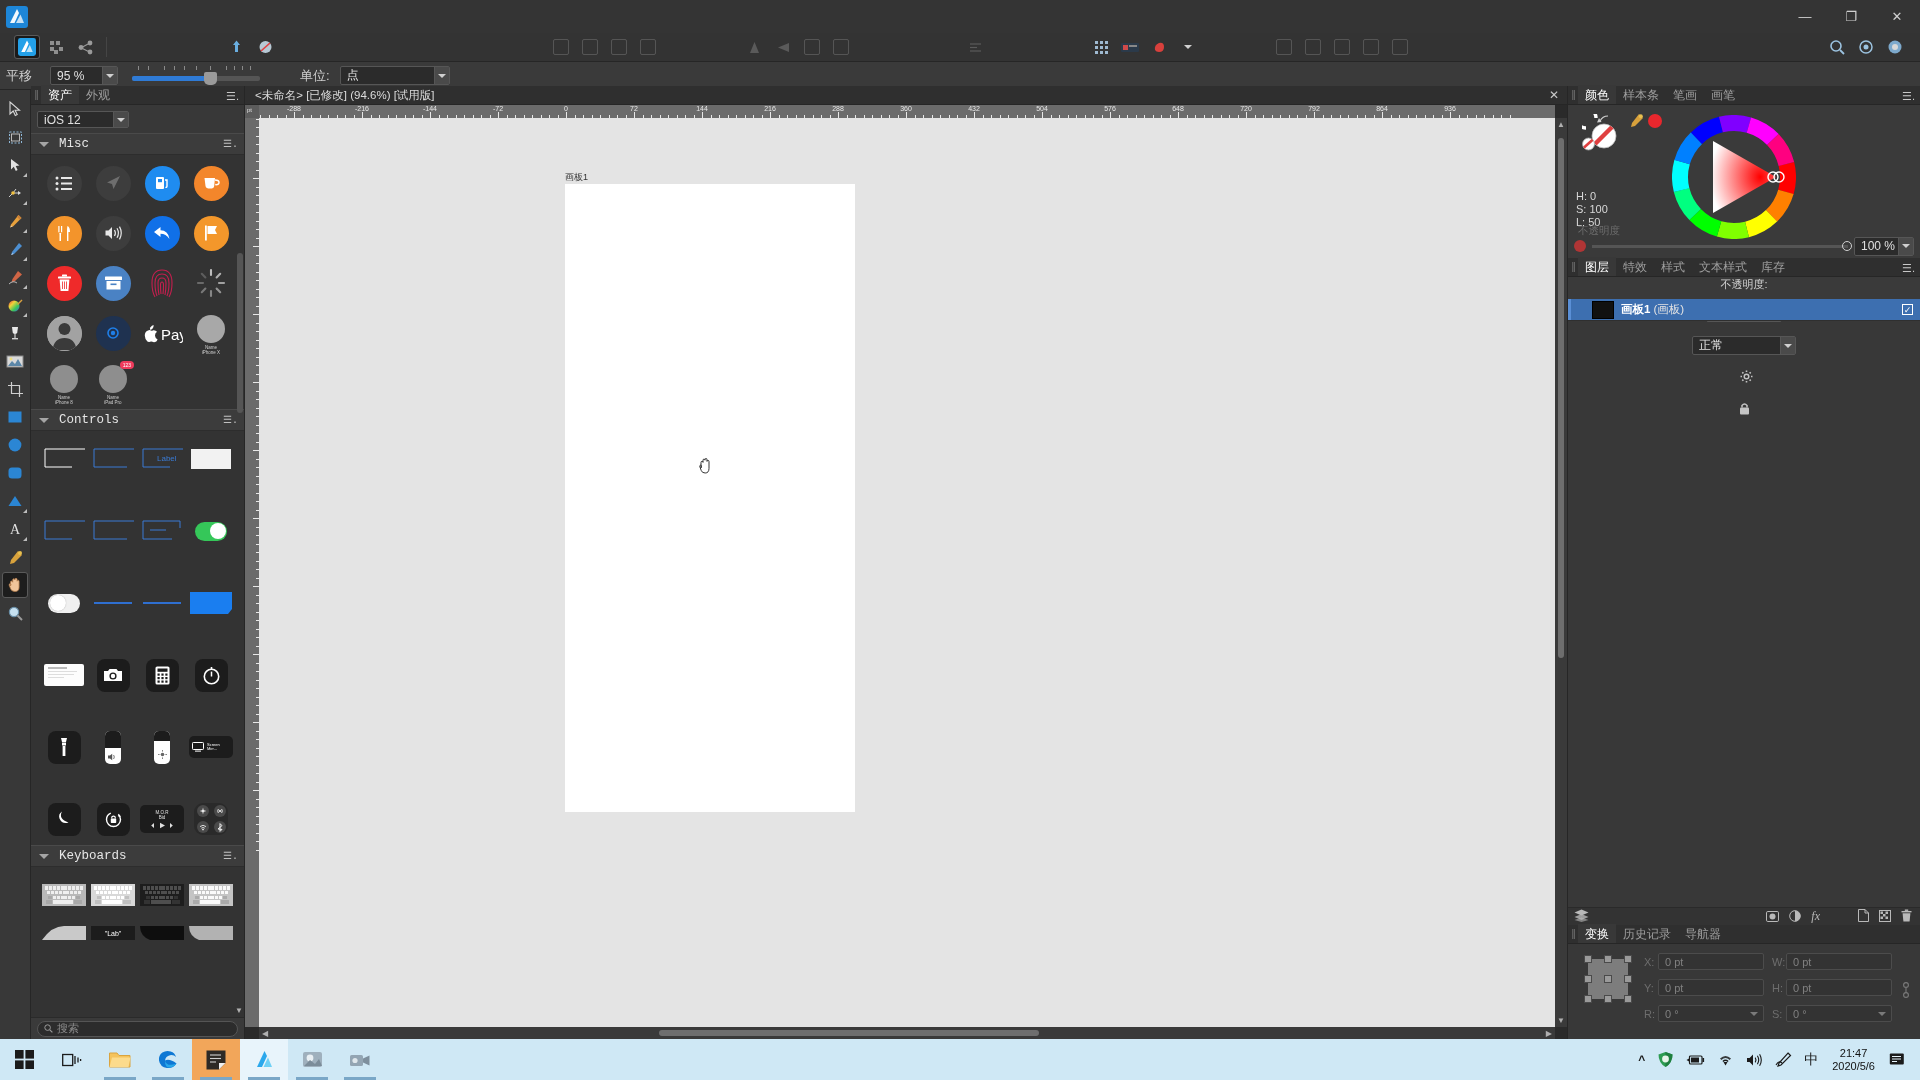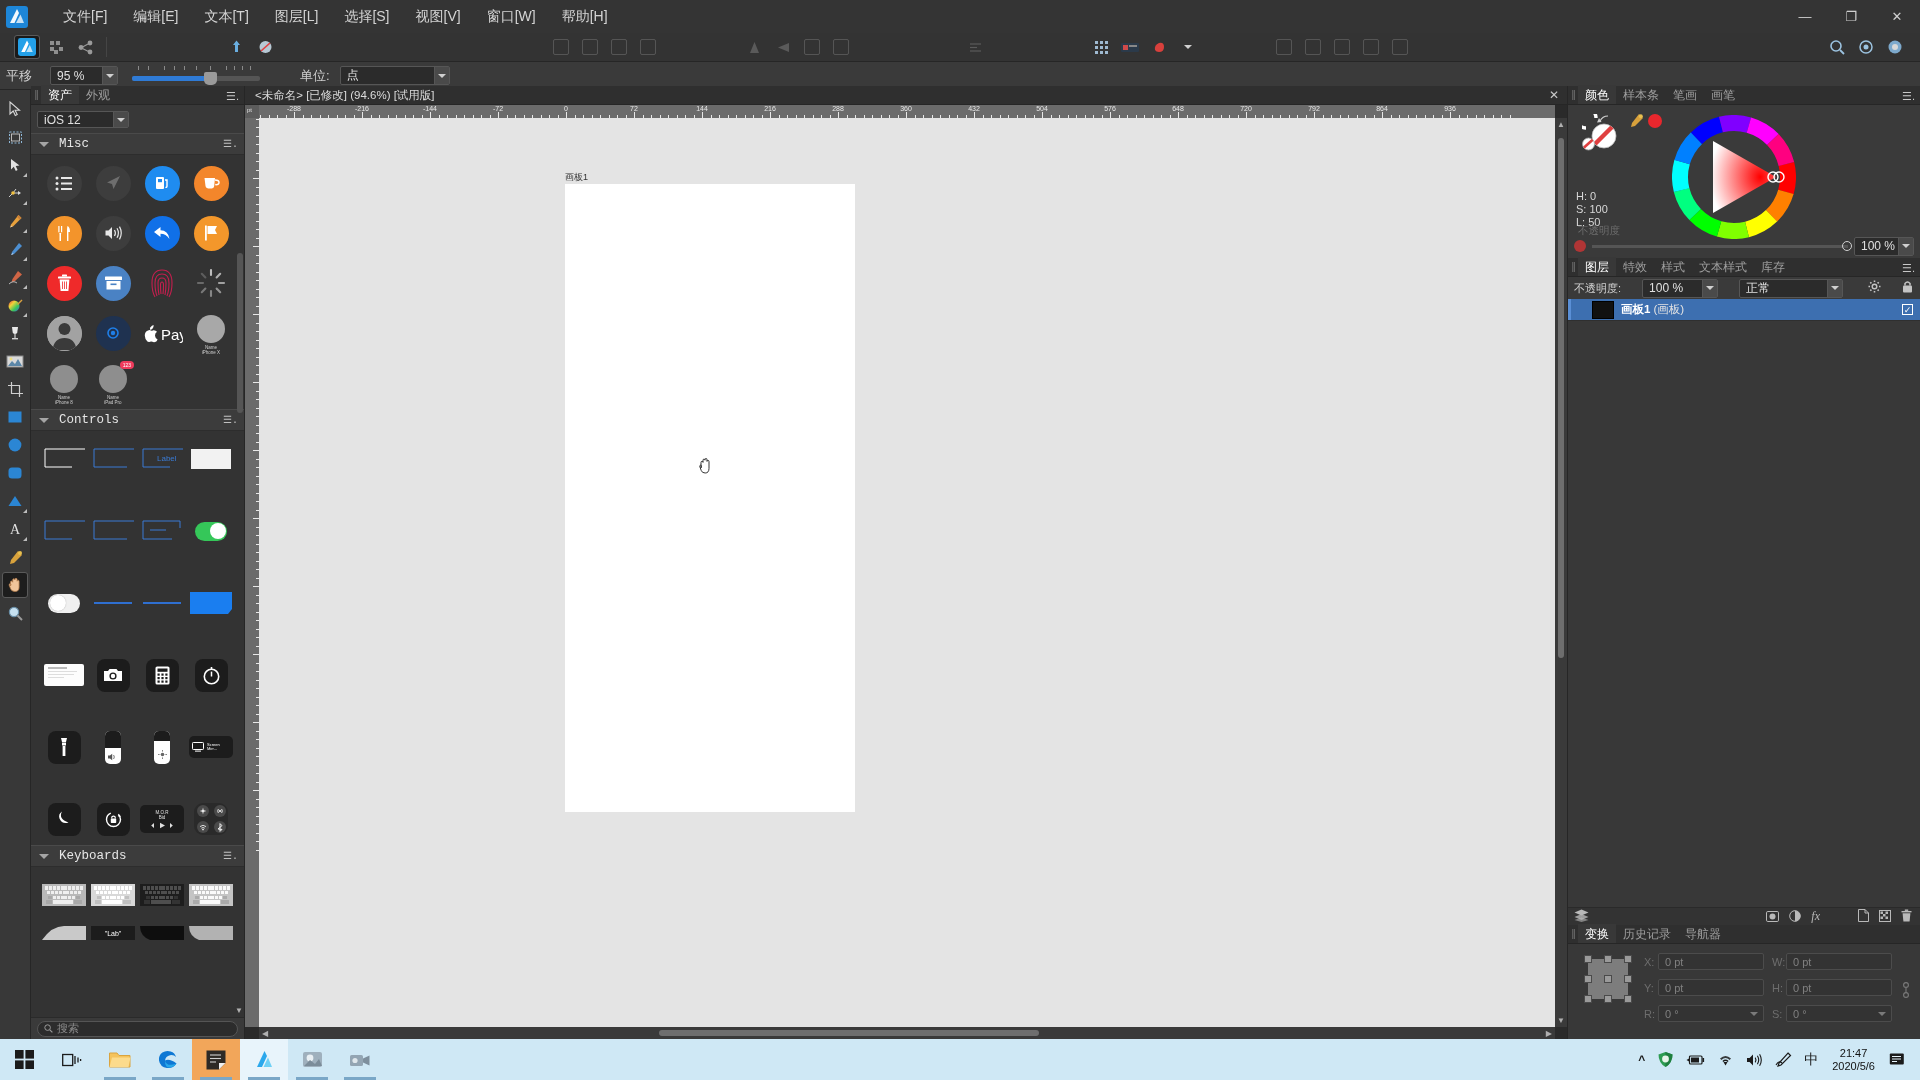--- a/index.html
+++ b/index.html
@@ -174,21 +174,21 @@
   .opacity-row {
     position:absolute; left:0; right:0; bottom:4px; height:16px; display:flex; align-items:center; padding:0 6px;
   }
   .op-label { position:absolute; left:10px; bottom:20px; color:#6d6d6d; font-size:10.5px;margin-top:20px; }
   .op-swatch { width:12px; height:12px; border-radius:50%; background:#b03535; }
   .op-track { flex:1; height:3px; background:#555; margin:0 6px; position:relative; }
   .op-knob { position:absolute; right:-4px; top:-4px; width:10px; height:10px;
              border:1.5px solid #d0d0d0; border-radius:50%; background:transparent; }
 
   .layerspanel { flex:1; background:#383838; display:flex; flex-direction:column; position:relative; }
-  .opacity-bar { height:22px; display:flex; align-items:center; padding:0 6px; gap:21px; background:#3a3a3a;}
+  .opacity-bar { height:22px; display:flex; align-items:center; padding:0 6px; gap:14px; background:#3a3a3a;flex-direction:column;}
   .layer-row {
     height:22px; display:flex; align-items:center; background:#3d6fb0; margin:0 0 0 0;
     border-bottom:1px solid #2f2f2f; position:relative;
   }
   .layer-row .lsel { position:absolute; left:0; top:0; bottom:0; width:3px; background:#5a8fd6; }
   .layer-thumb { width:22px; height:18px; background:#111; margin-left:24px; border:1px solid #000;}
   .layer-name { color:#fff; font-size:11.5px; margin-left:7px; font-weight:bold; }
   .layer-kind { color:#e3e3e3; font-size:11.5px; margin-left:3px; }
   .layer-chk { position:absolute; right:7px; width:11px; height:11px; border:1px solid #fff;
                display:flex; align-items:center; justify-content:center; color:#fff; font-size:9px;}
@@ -233,30 +233,20 @@
 
 <div class="app">
 
   <div class="menubar">
     <div class="app-logo">
       <svg width="22" height="22" viewBox="0 0 22 22">
         <rect x="0" y="0" width="22" height="22" rx="3" fill="#1d86d8"></rect>
         <path d="M4 17 L11 3 L13 7 L8.5 17 Z" fill="#fff" opacity="0.95"></path>
         <path d="M10 17 L14.5 8.5 L18 17 Z" fill="#fff" opacity="0.75"></path>
       </svg>
-    </div>
-    <div class="menu-items">
-      <div class="menu-item">文件[F]</div>
-      <div class="menu-item">编辑[E]</div>
-      <div class="menu-item">文本[T]</div>
-      <div class="menu-item">图层[L]</div>
-      <div class="menu-item">选择[S]</div>
-      <div class="menu-item">视图[V]</div>
-      <div class="menu-item">窗口[W]</div>
-      <div class="menu-item">帮助[H]</div>
     </div>
     <div class="win-ctrls">
       <div class="win-btn">—</div>
       <div class="win-btn">❐</div>
       <div class="win-btn close">✕</div>
     </div>
   </div>
 
   <div class="toolbar">
     <div style="width:14px"></div>

